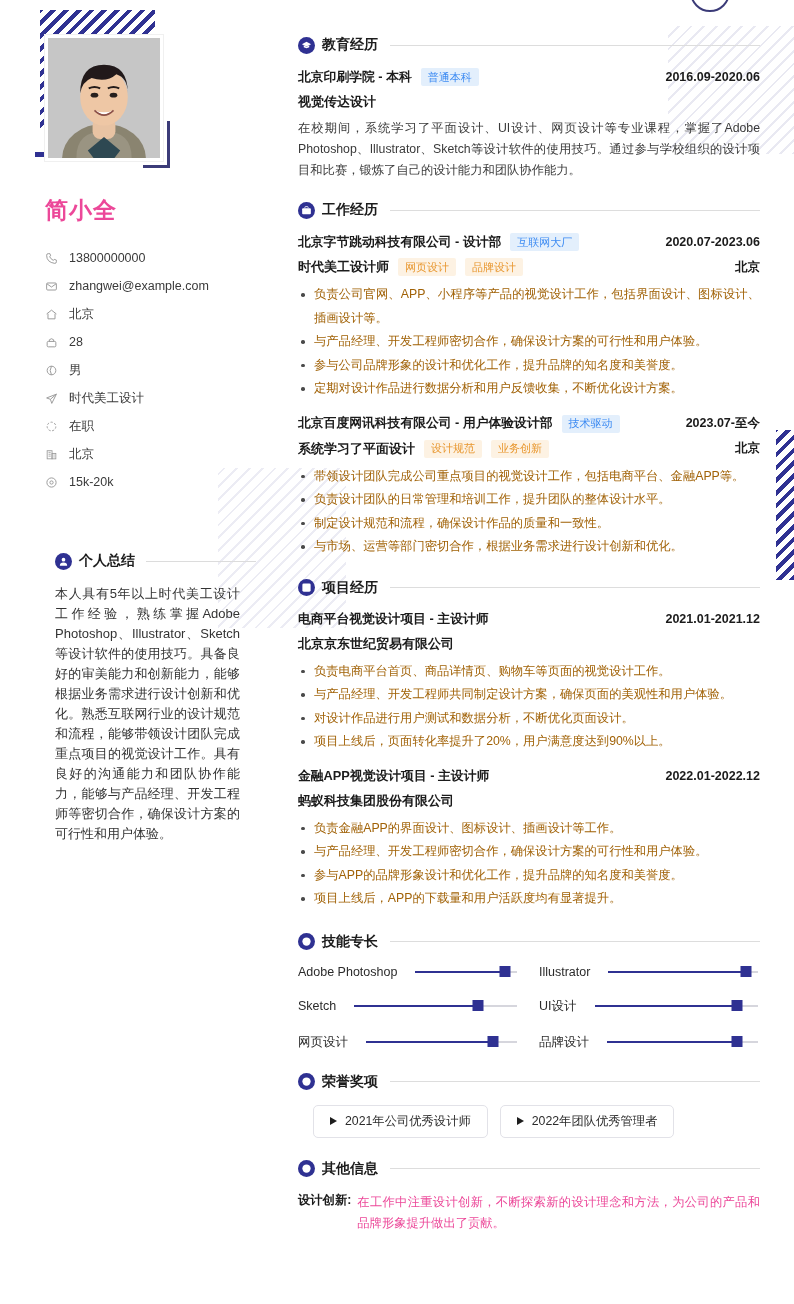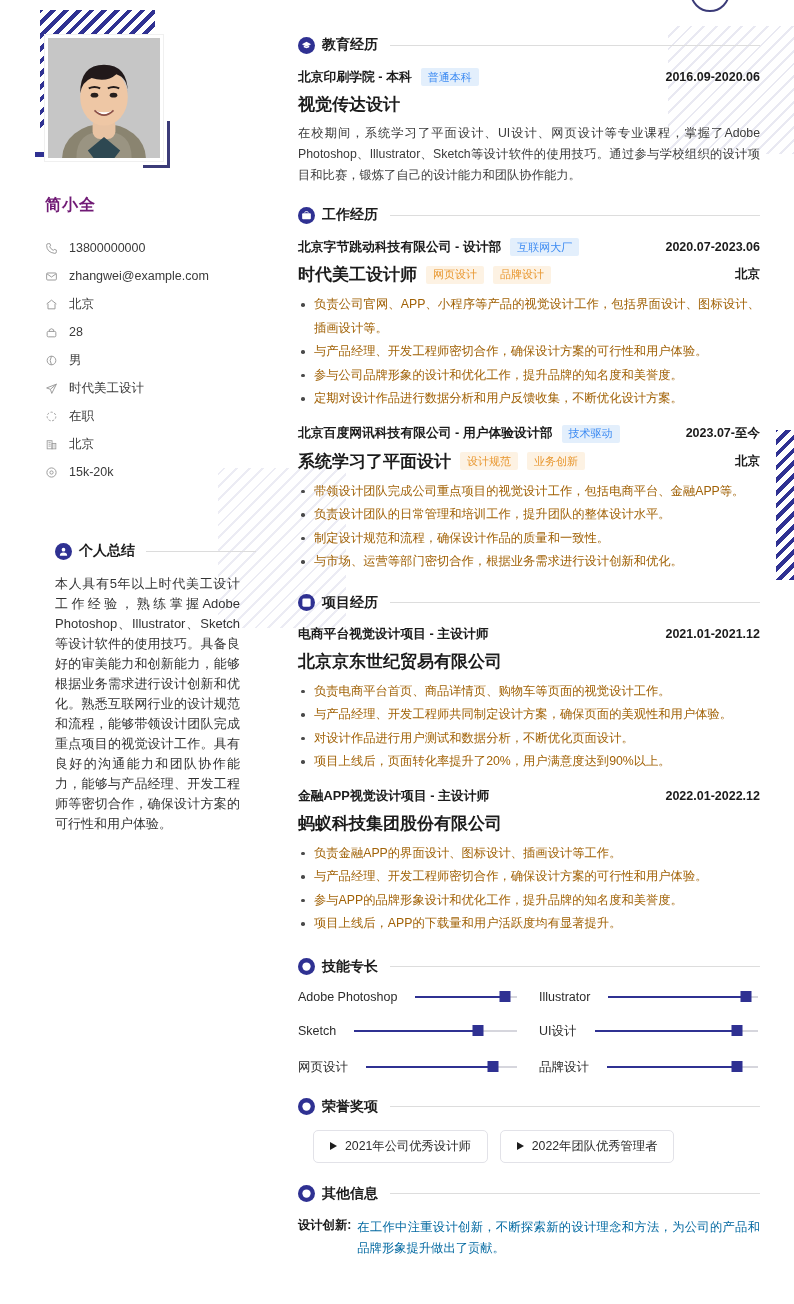--- a/index.html
+++ b/index.html
@@ -72,21 +72,21 @@
     position: absolute; inset: 0;
     background: #c9c9c9;
     border: 3px solid #ffffff;
     box-shadow: 0 0 0 1px #f0f0f0;
     overflow: hidden;
   }
   .photo svg { display: block; width: 100%; height: 100%; }
 
   .name {
     margin-top: 34px; margin-left: 11px;
-    font-size: 16px; font-weight: bold; color: #701a75;
+    font-size: 23px; font-weight: bold; color: #ec4899;
     letter-spacing: 1px;
   }
 
   .contact-list { margin-top: 18px; margin-left: 11px; }
   .contact-row {
     display: flex; align-items: center;
     height: 28px; font-size: 12.5px; color: #3a3a3a;
   }
   .contact-row .ico {
     width: 20px; height: 16px; flex: 0 0 20px;
@@ -135,21 +135,21 @@
   .sec-head .hline { flex: 1; height: 1px; background: #dddddd; margin-left: 5px; }
 
   .entry { margin-bottom: 12px; }
   .entry-line {
     display: flex; align-items: center;
     margin-bottom: 7px;
   }
   .entry-title {
     font-size: 12.8px; font-weight: bold; color: #1b1b1b;
   }
-  .entry-sub { font-size: 17px; font-weight: bold; color: #1b1b1b; }
+  .entry-sub { font-size: 13px; font-weight: bold; color: #1b1b1b; }
   .entry-right {
     margin-left: auto; font-size: 12.5px; font-weight: bold; color: #1b1b1b;
     white-space: nowrap; padding-left: 8px;
   }
   .tag {
     display: inline-block; font-size: 11px; padding: 1.5px 7px;
     margin-left: 9px; border-radius: 2px; white-space: nowrap;
   }
   .tag-blue { background: #e3effc; color: #3d8bf2; }
   .tag-orange { background: #fdf2e3; color: #e8972f; }
@@ -201,21 +201,21 @@
     border-bottom: 4.5px solid transparent;
   }
 
   
   .other-row { display: flex; margin-top: 2px; }
   .other-label {
     font-size: 12.3px; font-weight: bold; color: #1b1b1b;
     white-space: nowrap; flex: 0 0 auto;
   }
   .other-text {
-    font-size: 12.3px; line-height: 21px; color: #0369a1;
+    font-size: 12.3px; line-height: 21px; color: #ec4899;
     margin-left: 6px; text-align: justify;
   }
 </style>
 </head>
 <body>
 
 <div class="page">
 
   <div class="deco deco-stripe-tl"></div>
   <div class="deco deco-bar-tl"></div>

